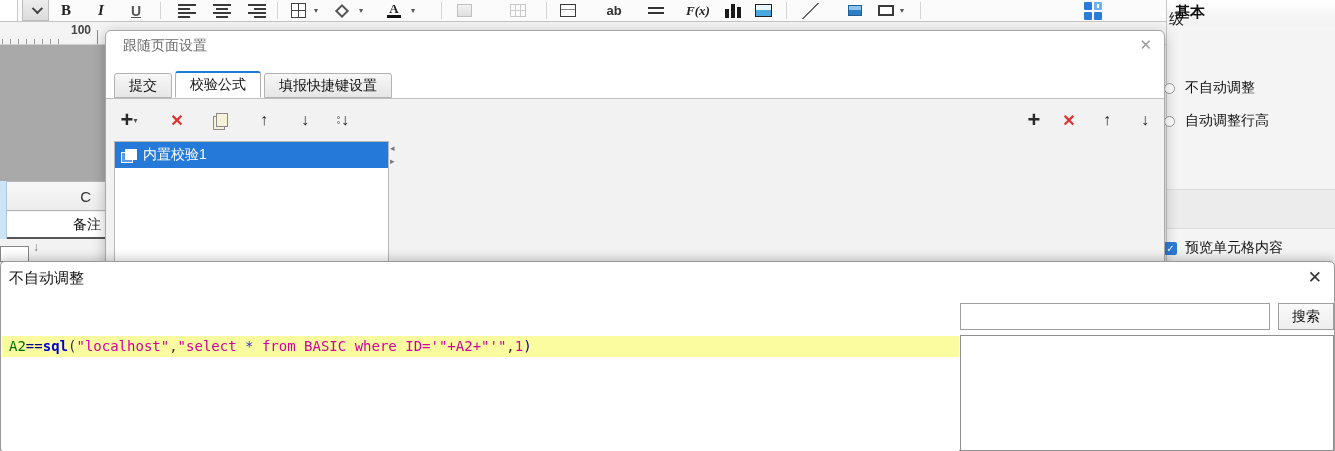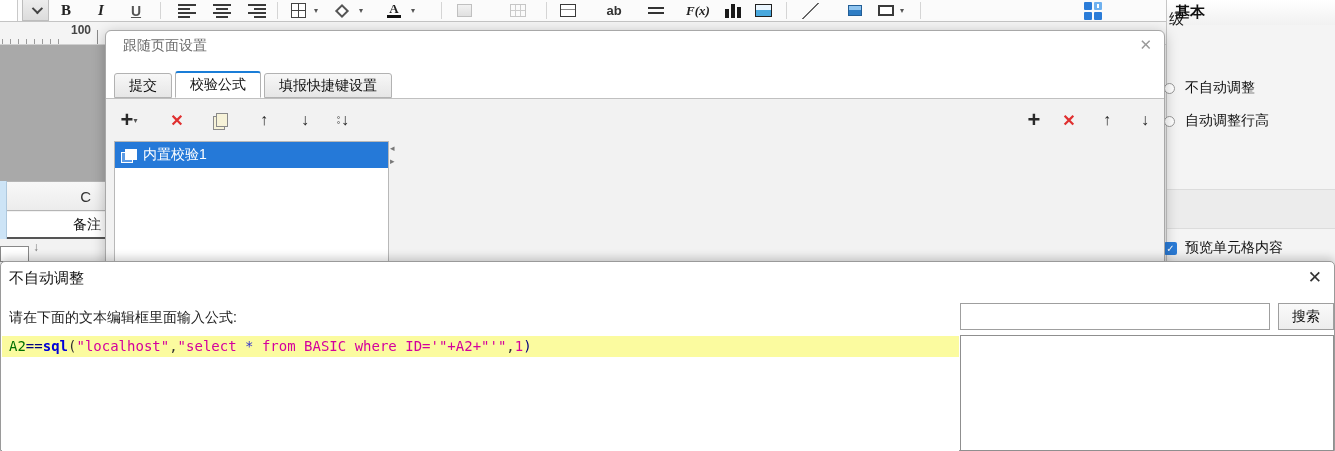--- a/index.html
+++ b/index.html
@@ -326,21 +326,20 @@
       <div class="lt-ic arrow-ic" style="left:1026px">
           <span>↓</span>
         </div>
 
     </div>
   </div>
 
   <div class="dlg2">
     <div class="dlg2-title">不自动调整</div>
     <div class="dlg2-close">✕</div>
-    <div class="dlg2-prompt">请在下面的文本编辑框里面输入公式:</div>
 
     <input class="search-input" type="text" value="" style="">
     <div class="search-btn">搜索</div>
 
     <div class="formula-line"><span class="tok-green">A2</span><span class="tok-navy">==</span><span class="tok-blue">sql</span><span class="tok-dark">(</span><span class="tok-magenta">"localhost"</span><span class="tok-dark">,</span><span class="tok-magenta">"select </span><span class="tok-blue-lite">*</span><span class="tok-magenta"> from BASIC where ID='"+A2+"'"</span><span class="tok-dark">,</span><span class="tok-magenta">1</span><span class="tok-navy">)</span></div>
     <div class="editor-rest"></div>
 
     <div class="fn-listbox"></div>
   </div>
 

